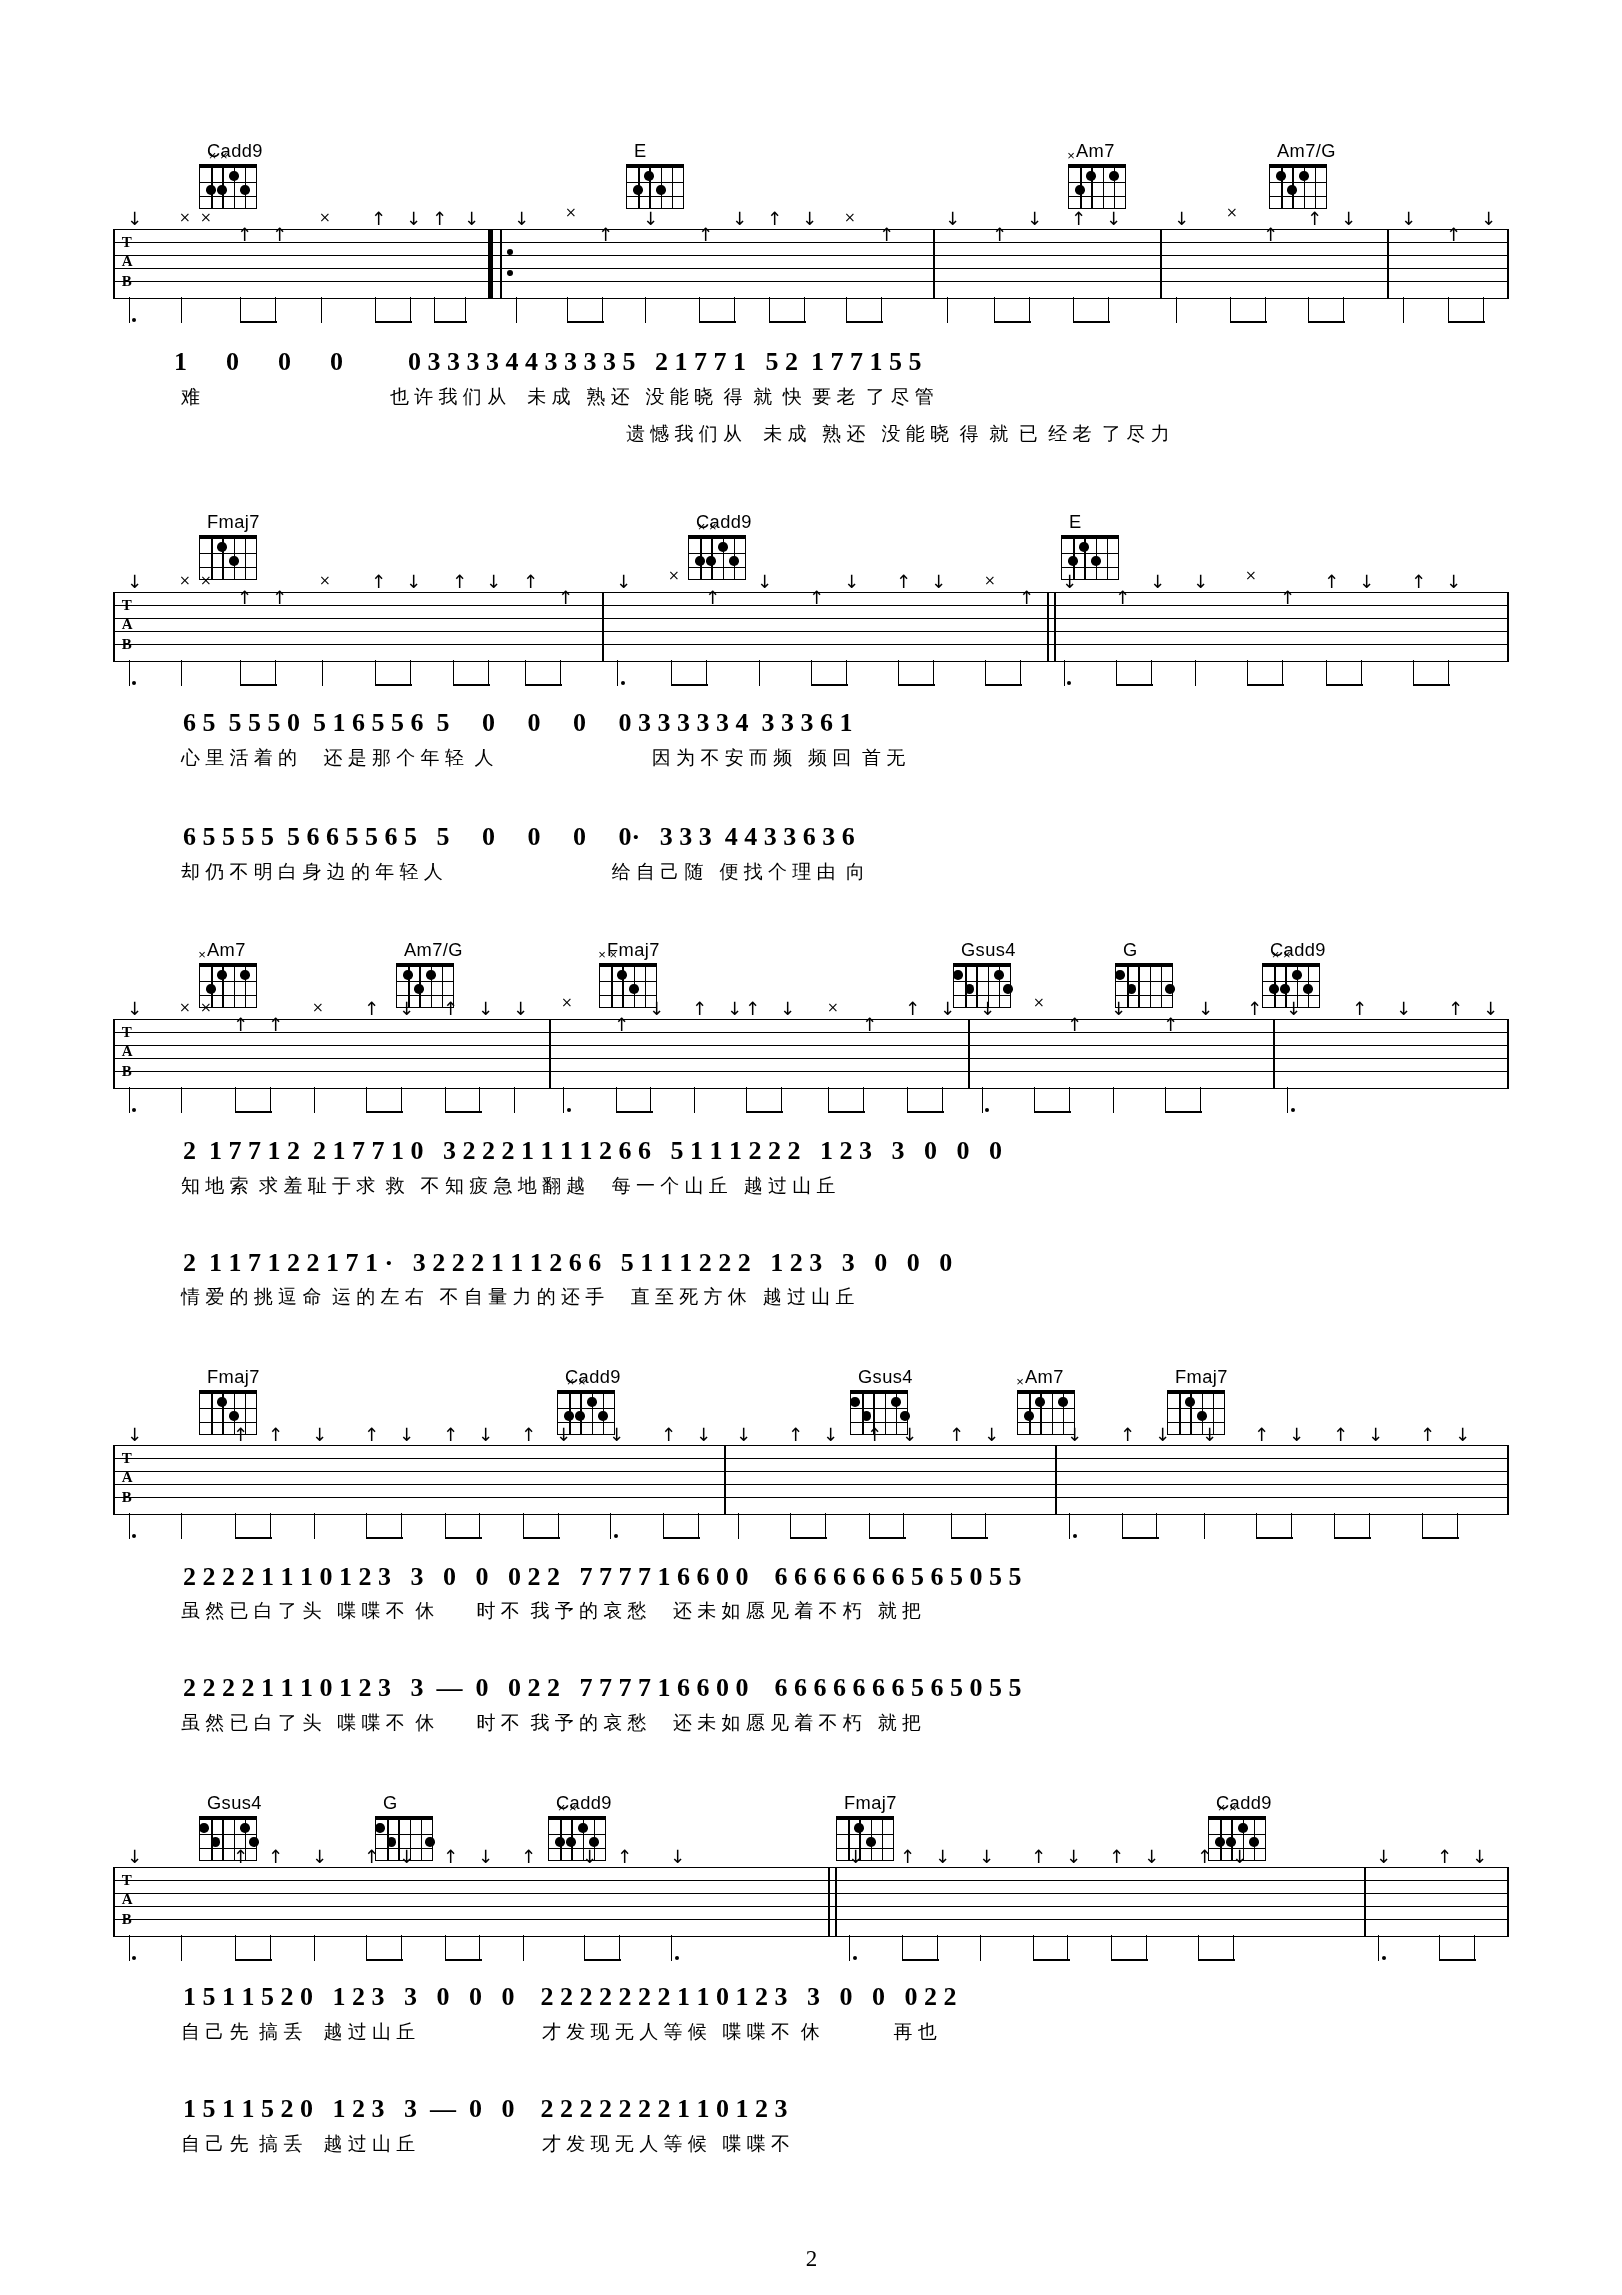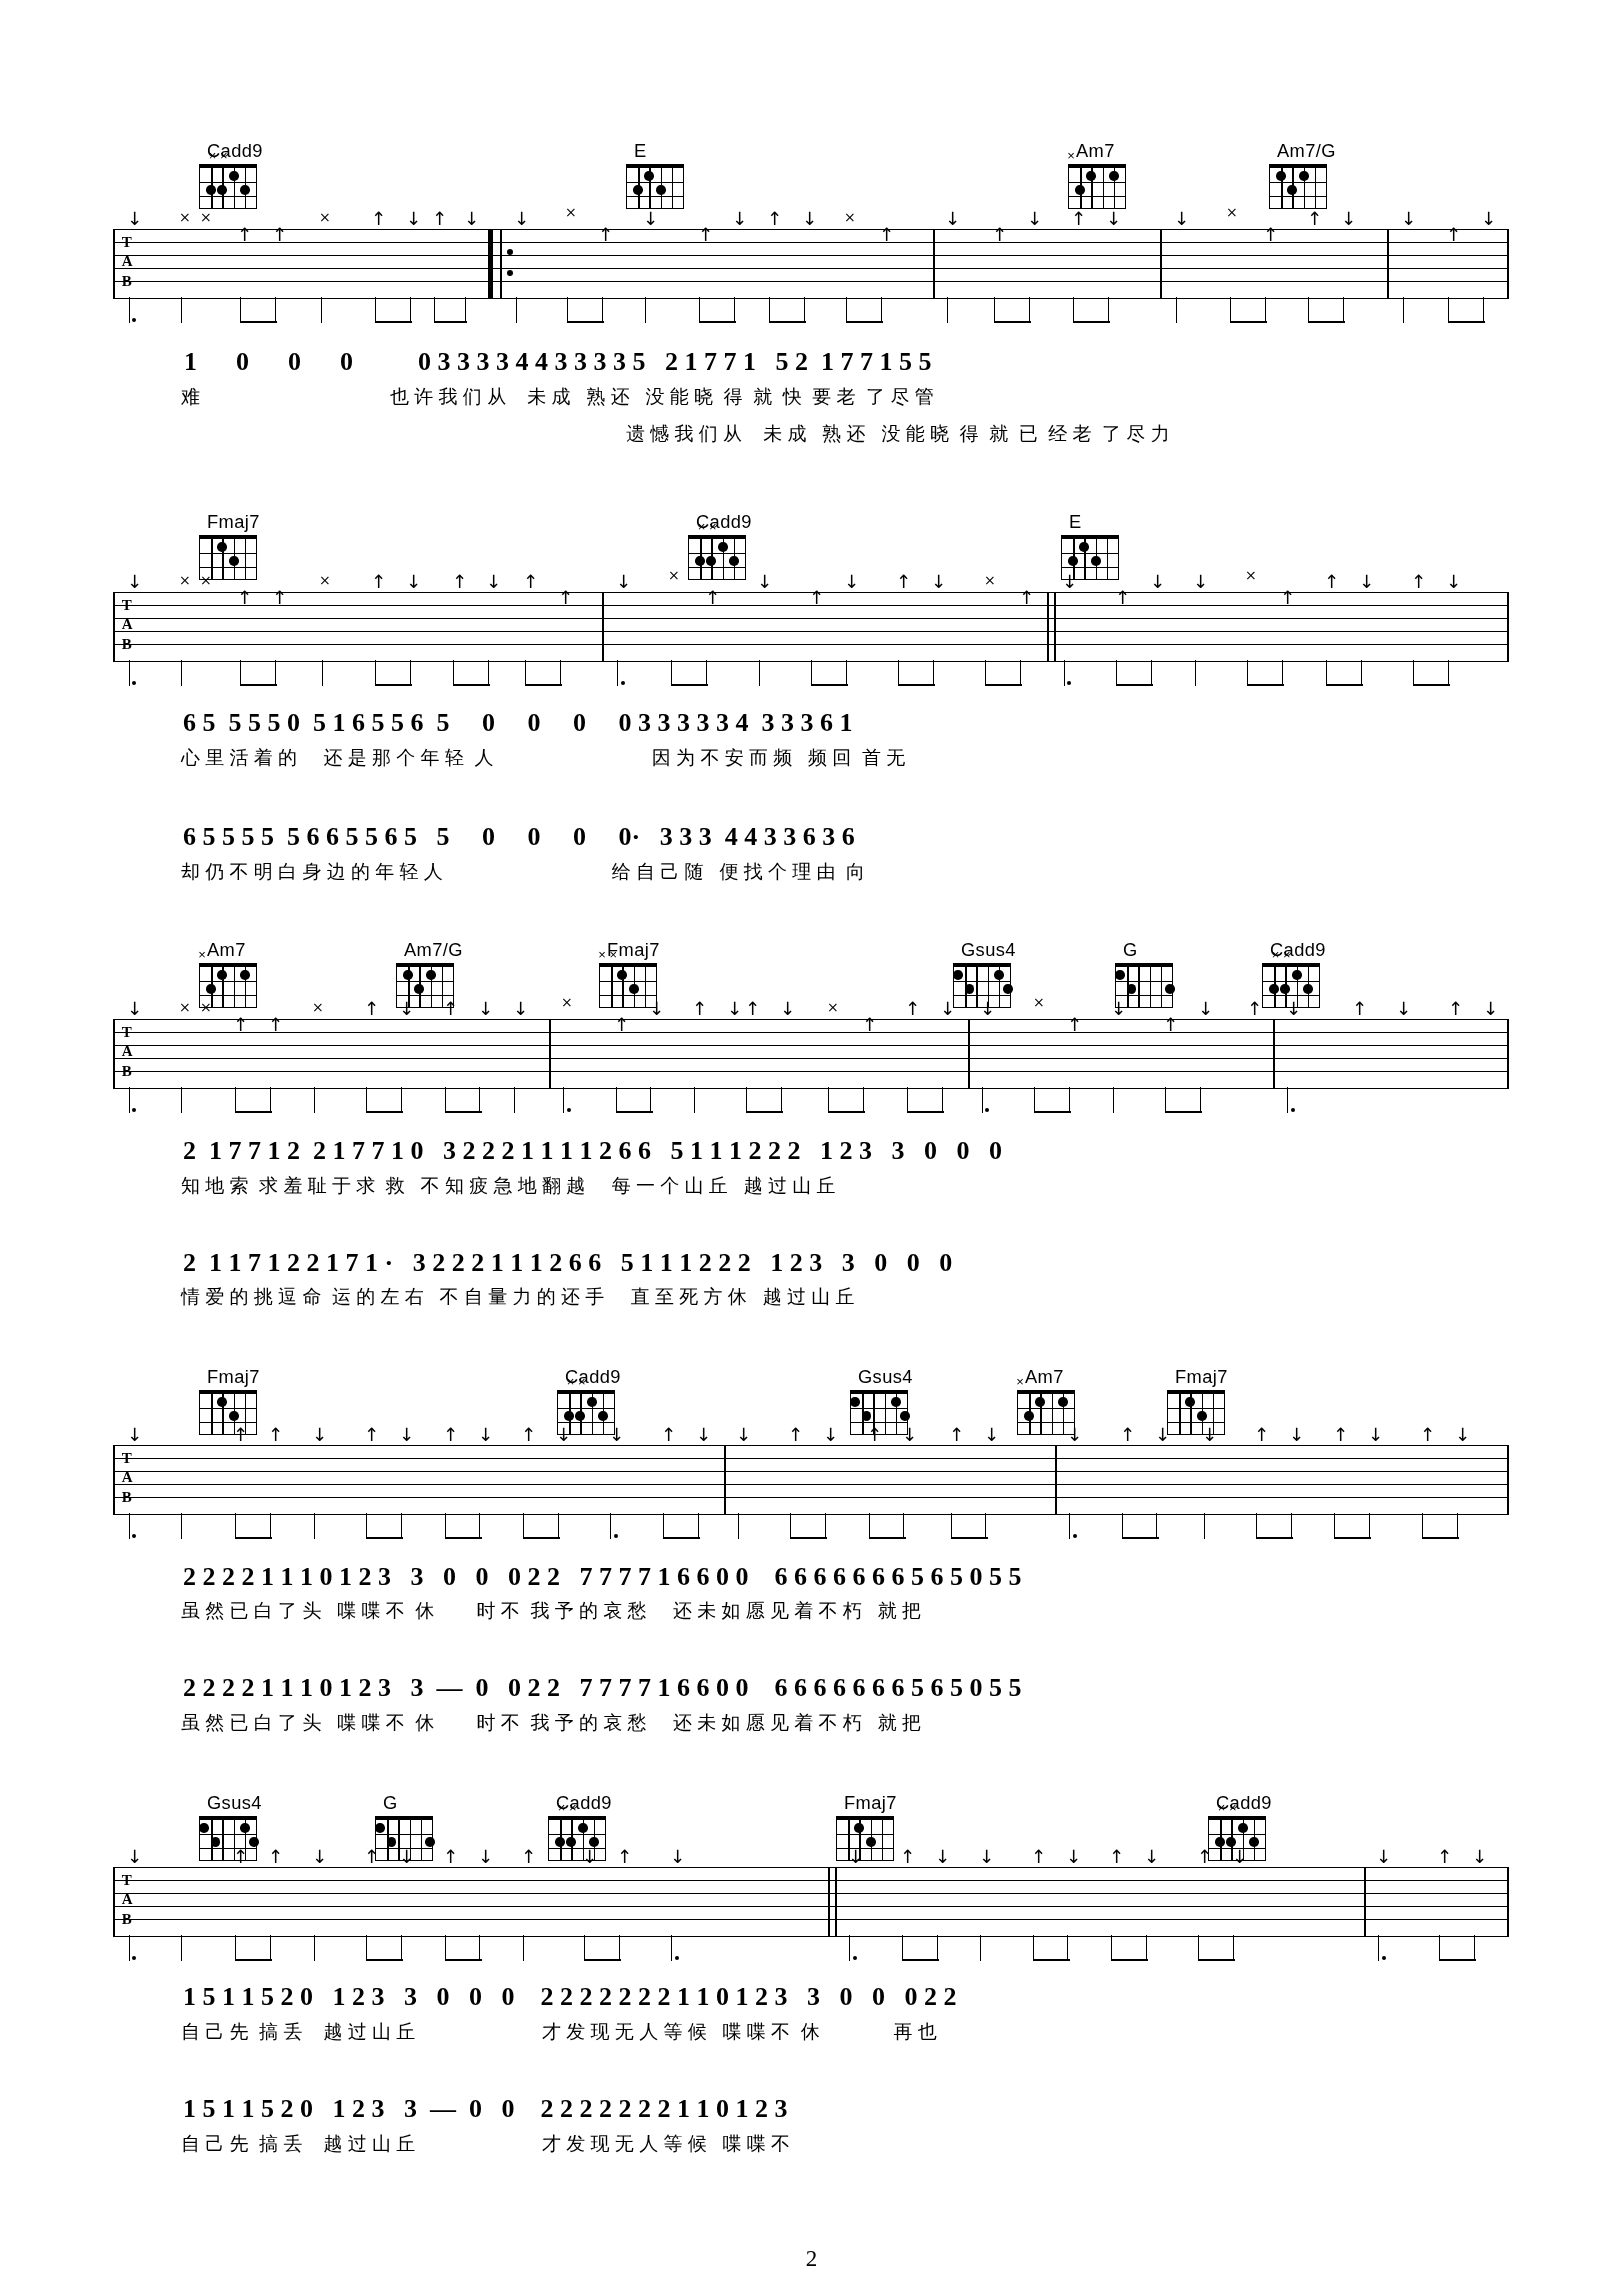--- a/index.html
+++ b/index.html
@@ -205,21 +205,21 @@
         <div class="xm" style="left:1113px;top:-24.4px;">×</div>
           <div class="arrow" style="left:1150px;top:-3.5px;">↑</div>
         <div class="arrow" style="left:1194px;top:-19px;">↑</div>
           <div class="arrow" style="left:1228px;top:-19px;">↓</div>
         <div class="arrow" style="left:1288px;top:-19px;">↓</div>
         <div class="arrow" style="left:1333px;top:-3.5px;">↑</div>
           <div class="arrow" style="left:1368px;top:-19px;">↓</div>
       </div>
     </div>
 
-    <div class="numrow" style="left:184px;top:347px;">1      0      0      0          0 3 3 3 3 4 4 3 3 3 3 5   2 1 7 7 1   5 2  1 7 7 1 5 5</div>
+    <div class="numrow" style="left:174px;top:347px;">1      0      0      0          0 3 3 3 3 4 4 3 3 3 3 5   2 1 7 7 1   5 2  1 7 7 1 5 5</div>
     <div class="lyricrow" style="left:181px;top:384px;">难                                    也 许 我 们 从    未 成   熟 还   没 能 晓  得  就  快  要 老  了 尽 管</div>
     <div class="lyricrow" style="left:626px;top:421px;">遗 憾 我 们 从    未 成   熟 还   没 能 晓  得  就  已  经 老  了 尽 力</div>
   </div>
 
   <div>
     <div class="chord" style="left:199px;top:511px;">
       <div class="cname">Fmaj7</div>
       <div class="grid nut">
         <div class="v" style="left:11.2px;"></div>
           <div class="v" style="left:22.3px;"></div>

